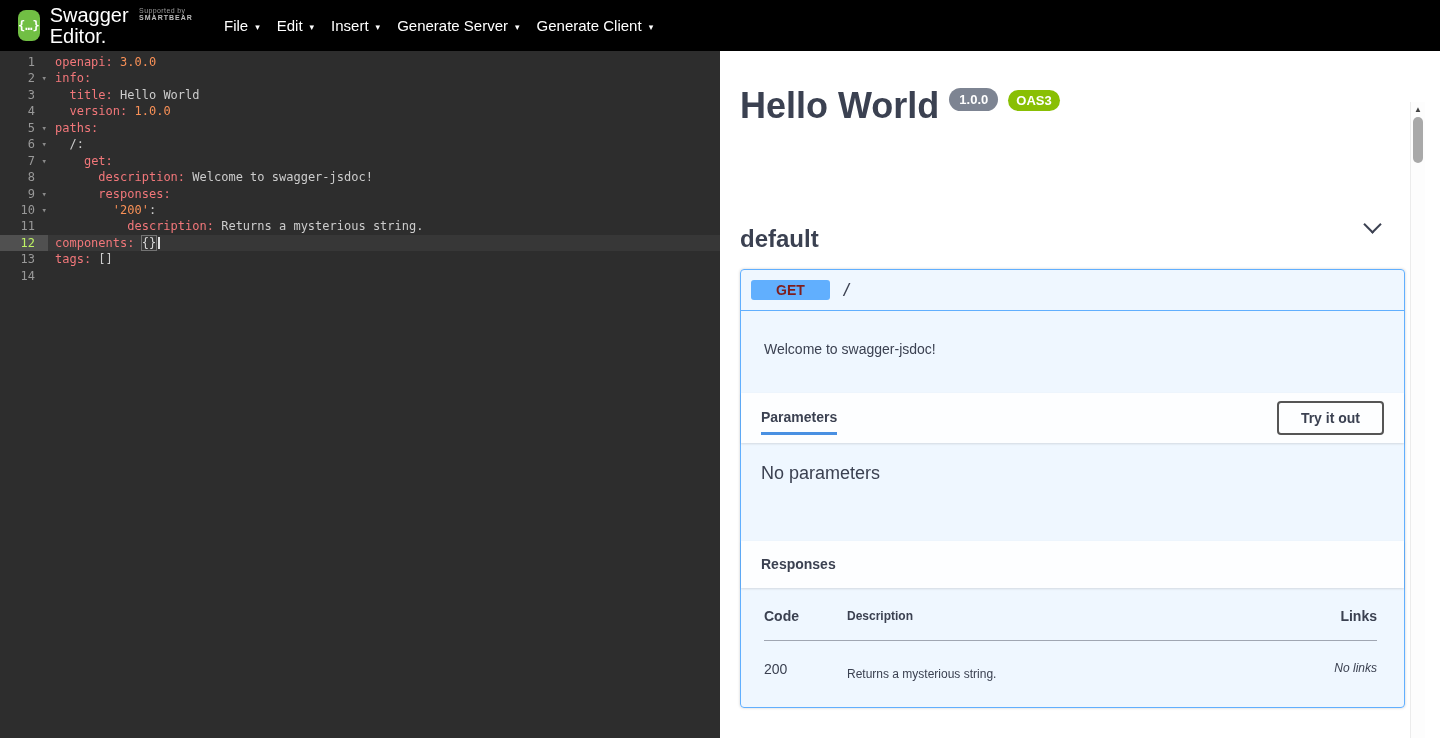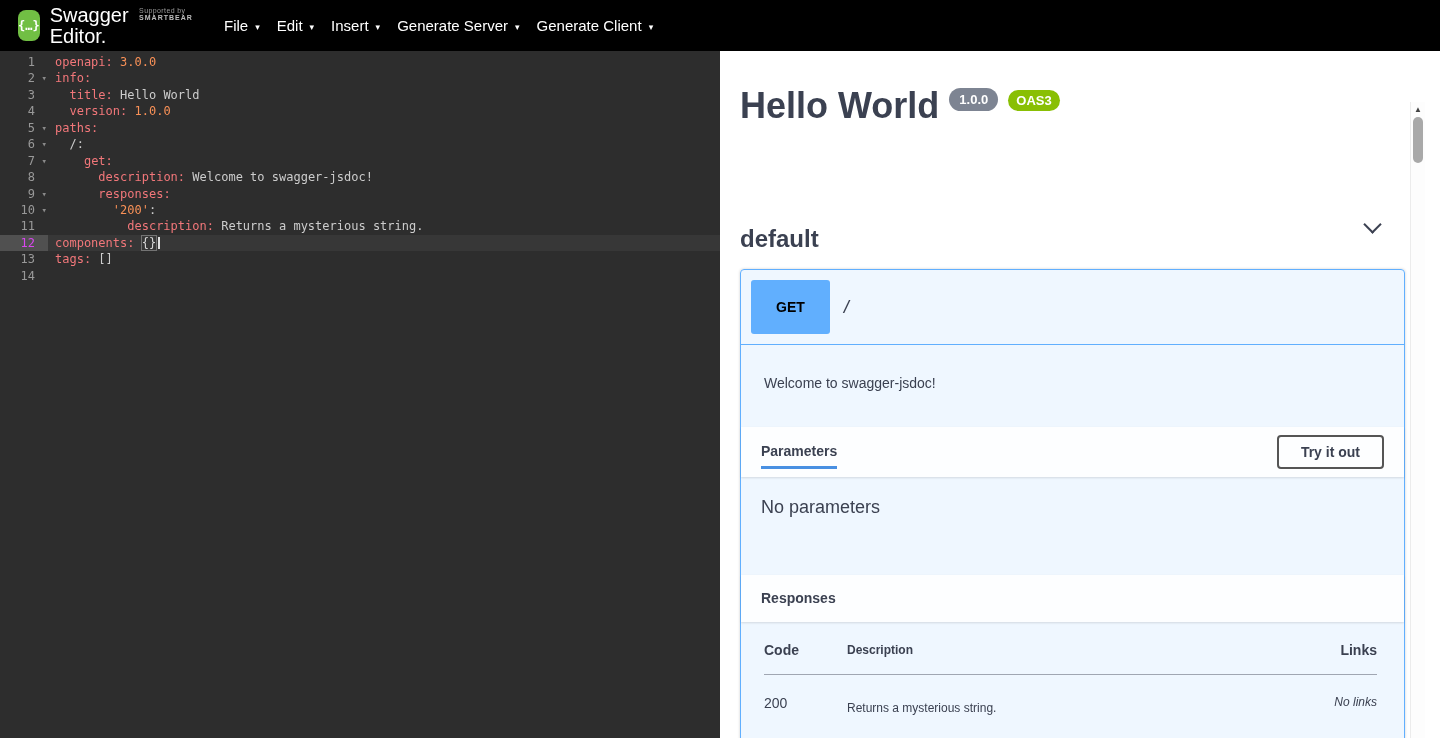--- a/index.html
+++ b/index.html
@@ -23,21 +23,21 @@
   
   .main { display:flex; height:687px; }
 
   
   .editor-pane { width:720px; background:var(--editor-bg,#2d2d2d); padding-top:3px;
                  font-family:"DejaVu Sans Mono", monospace; font-size:12px; line-height:16.45px;
                  overflow:hidden; }
   .ed-row { display:flex; height:16.45px; }
   .ed-row.active { background:rgba(255,255,255,.05); }
   .gut { flex:0 0 48px; width:48px; color:#999; text-align:right; padding-right:13px; position:relative; }
-  .ed-row.active .gut { background:rgba(255,255,255,.13); color:#d946ef; }
+  .ed-row.active .gut { background:rgba(255,255,255,.13); color:#bef264; }
   .fold { position:absolute; right:1px; top:0; font-size:9px; color:#8a8a8a; line-height:16.45px; }
   .code { white-space:pre; padding-left:7px; color:var(--tok-plain,#ccc); }
   .tok-key { color:var(--tok-key,#f2777a); }
   .tok-num { color:var(--tok-num,#f99157); }
   .tok-plain { color:var(--tok-plain,#ccc); }
   .tok-bracket { color:#d8d8d8; box-shadow:0 0 0 1px rgba(255,255,255,.3); }
   .cursor { display:inline-block; width:2px; height:12px; background:#e0e0e0;
             vertical-align:middle; margin-left:2px; }
 
   
@@ -53,22 +53,22 @@
   .section-row { margin-top:100px; display:flex; justify-content:space-between; align-items:flex-start;
                  padding-right:26px; cursor:pointer; }
   .section-title { font-size:24px; font-weight:bold; }
   .chevron { width:13px; height:13px; border-right:2px solid #3b4151; border-bottom:2px solid #3b4151;
              transform:rotate(45deg); margin-top:-7px; }
 
   .opblock { margin-top:16px; border:1px solid var(--method-get,#61affe); border-radius:4px;
              background:rgba(97,175,254,.1); box-shadow:0 0 3px rgba(0,0,0,.19); }
   .opblock-summary { display:flex; align-items:center; padding:10px; cursor:pointer;
                      border-bottom:1px solid var(--method-get,#61affe); }
-  .method-badge { background:var(--method-get,#61affe); color:#000000; font-weight:bold; font-size:14px;
-                  width:79px; text-align:center; padding:19px 0; border-radius:3px; }
+  .method-badge { background:var(--method-get,#61affe); color:#7f1d1d; font-weight:bold; font-size:14px;
+                  width:79px; text-align:center; padding:2px 0; border-radius:3px; }
   .opblock-path { margin-left:12px; font-family:"DejaVu Sans Mono", monospace; font-size:16px; }
 
   .opblock-description { padding:30px 23px 36px; font-size:14px; }
 
   .opblock-section-header { background:rgba(255,255,255,.85); box-shadow:0 1px 2px rgba(0,0,0,.12);
                             min-height:47px; padding:8px 20px; display:flex;
                             justify-content:space-between; align-items:center; }
   .tab-parameters { font-size:14px; font-weight:bold; padding-bottom:7px;
                     border-bottom:3px solid var(--tab-underline,#4990e2); margin-bottom:-8px; cursor:pointer; }
   .btn-try { border:2px solid #555; border-radius:4px; padding:7px 22px; background:transparent;

